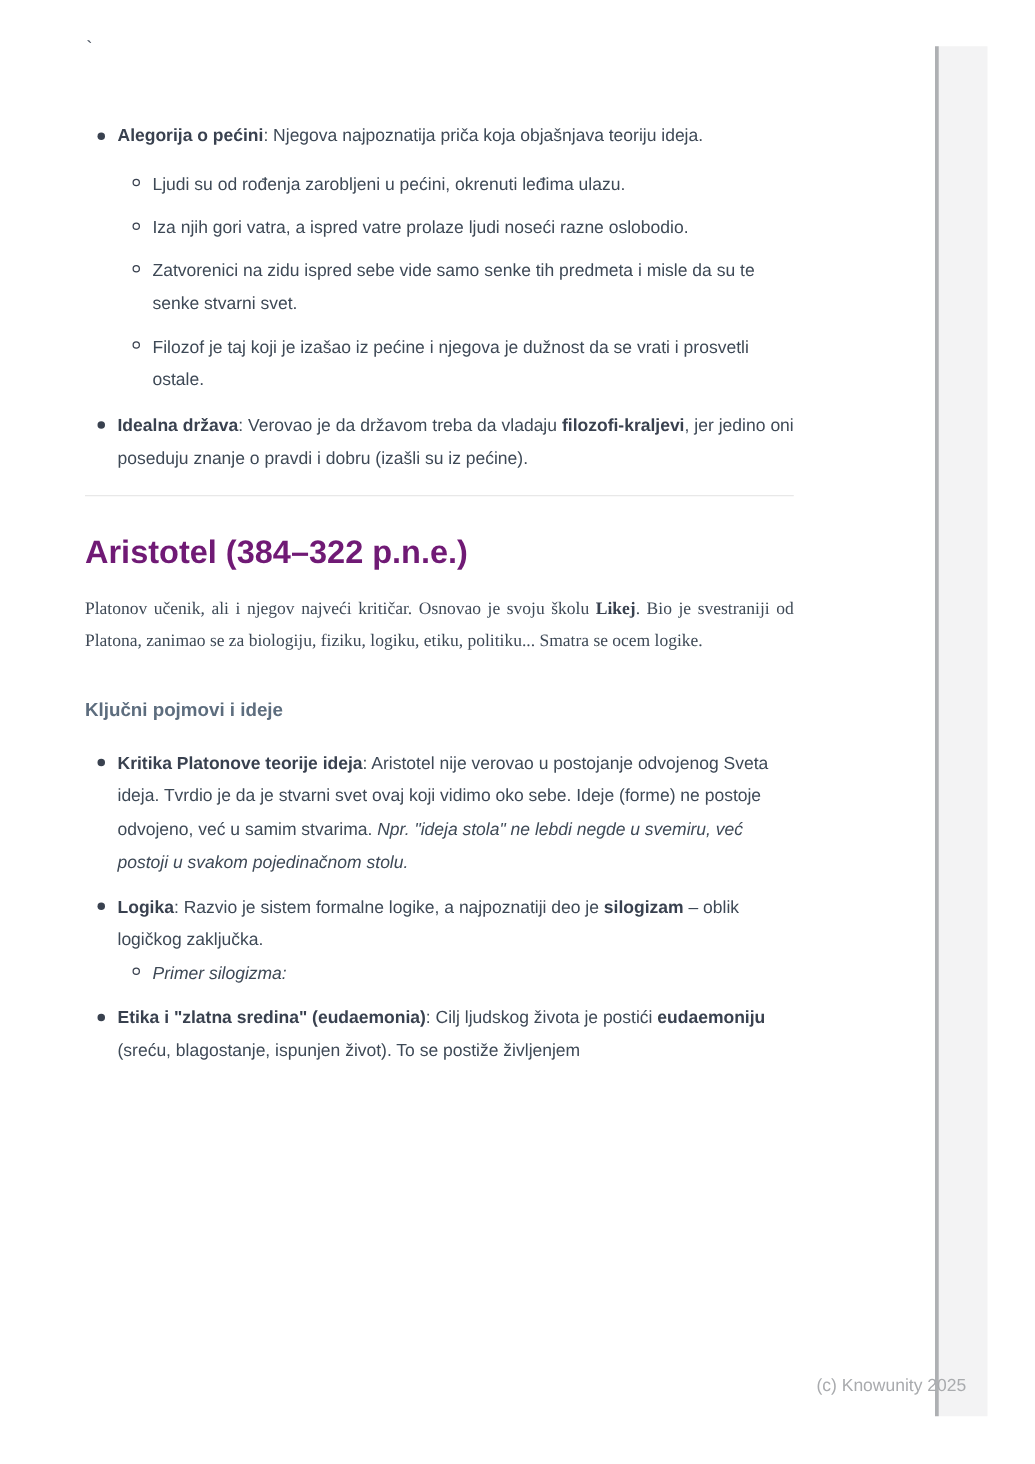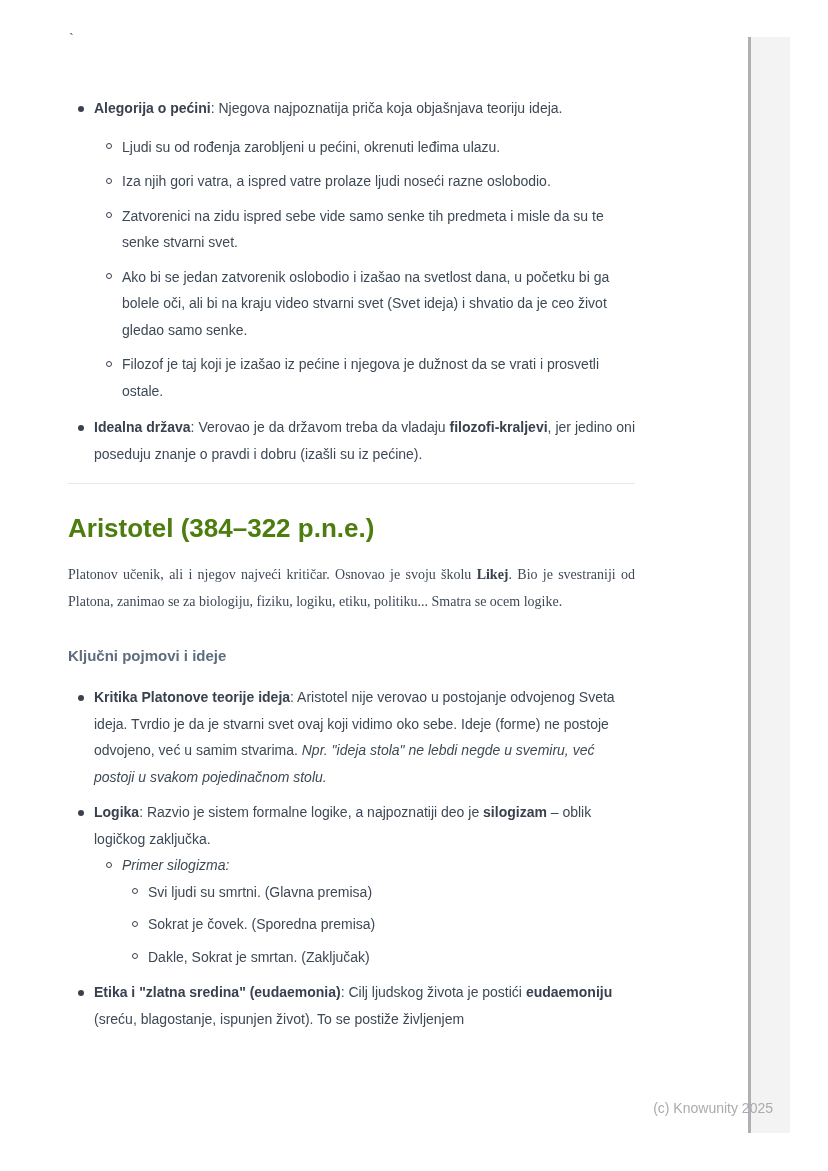--- a/index.html
+++ b/index.html
@@ -52,21 +52,21 @@
     width: 4px; height: 4px; border: 1.5px solid #39414f;
     border-radius: 50%; background: transparent;
   }
 
   hr.divider {
     border: none; border-top: 1px solid #e8e8e8;
     margin: 16px 0 0 0;
   }
   h1.h-main {
     font-size: 26px; line-height: 36px; font-weight: 700;
-    color: #4d7c0f; margin: 26px 0 16px 0;
+    color: #701a75; margin: 26px 0 16px 0;
   }
   h2.h-sub {
     font-size: 15px; line-height: 30px; font-weight: 700;
     color: #5d6d7e; margin: 26px 0 13px 0;
   }
   p.intro { margin: 16px 0 0 0; font-family: Liberation Serif, serif; }
 
   .scroll-track {
     position: absolute; left: 751px; top: 37px;
     width: 39px; height: 1096px;
@@ -92,21 +92,20 @@
 
   <div class="content">
 
     <ul class="lv1 first">
       <li class="justify">
         <b>Alegorija o pećini</b><span>: Njegova najpoznatija priča koja objašnjava teoriju ideja.</span>
         <ul class="lv2 loose">
           <li>Ljudi su od rođenja zarobljeni u pećini, okrenuti leđima ulazu.</li>
           <li>Iza njih gori vatra, a ispred vatre prolaze ljudi noseći razne oslobodio.</li>
           <li>Zatvorenici na zidu ispred sebe vide samo senke tih predmeta i misle da su te senke stvarni svet.</li>
-          <li>Ako bi se jedan zatvorenik oslobodio i izašao na svetlost dana, u početku bi ga bolele oči, ali bi na kraju video stvarni svet (Svet ideja) i shvatio da je ceo život gledao samo senke.</li>
           <li>Filozof je taj koji je izašao iz pećine i njegova je dužnost da se vrati i prosvetli ostale.</li>
         </ul>
       </li>
       <li class="justify">
         <b>Idealna država</b><span>: Verovao je da državom treba da vladaju </span><b>filozofi-kraljevi</b><span>, jer jedino oni poseduju znanje o pravdi i dobru (izašli su iz pećine).</span>
       </li>
     </ul>
 
     <hr class="divider">
 
@@ -120,25 +119,20 @@
 
     <ul class="lv1">
       <li>
         <b>Kritika Platonove teorije ideja</b><span>: Aristotel nije verovao u postojanje odvojenog Sveta ideja. Tvrdio je da je stvarni svet ovaj koji vidimo oko sebe. Ideje (forme) ne postoje odvojeno, već u samim stvarima. </span><i>Npr. "ideja stola" ne lebdi negde u svemiru, već postoji u svakom pojedinačnom stolu.</i>
       </li>
       <li>
         <b>Logika</b><span>: Razvio je sistem formalne logike, a najpoznatiji deo je </span><b>silogizam</b><span> – oblik logičkog zaključka.</span>
         <ul class="lv2 tight">
           <li class="italic">
             <span>Primer silogizma:</span>
-            <ul class="lv3">
-              <li>Svi ljudi su smrtni. (Glavna premisa)</li>
-              <li>Sokrat je čovek. (Sporedna premisa)</li>
-              <li>Dakle, Sokrat je smrtan. (Zaključak)</li>
-            </ul>
           </li>
         </ul>
       </li>
       <li>
         <b>Etika i "zlatna sredina" (eudaemonia)</b><span>: Cilj ljudskog života je postići </span><b>eudaemoniju</b><span> (sreću, blagostanje, ispunjen život). To se postiže življenjem</span>
       </li>
     </ul>
 
   </div>
 

